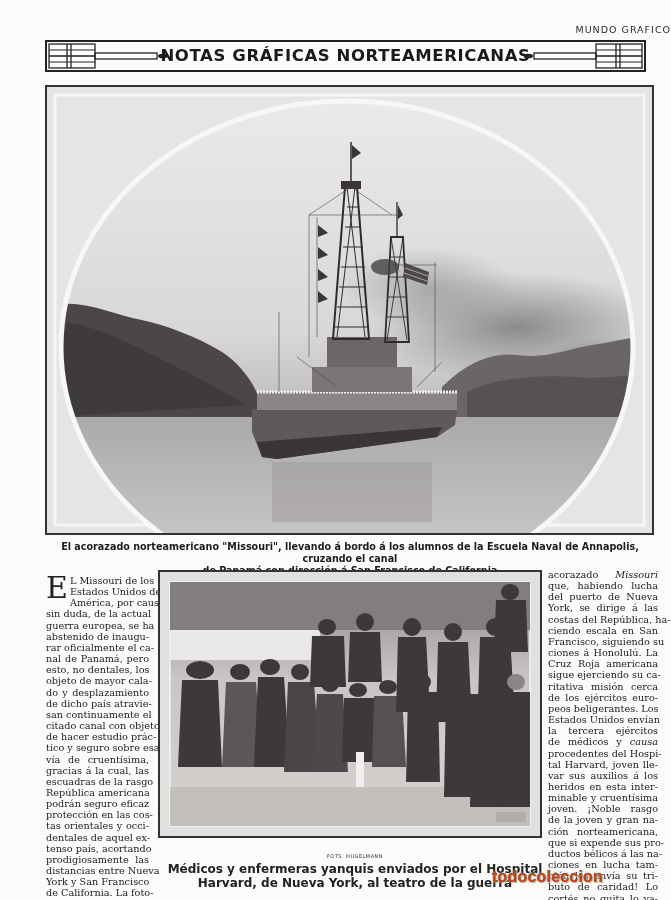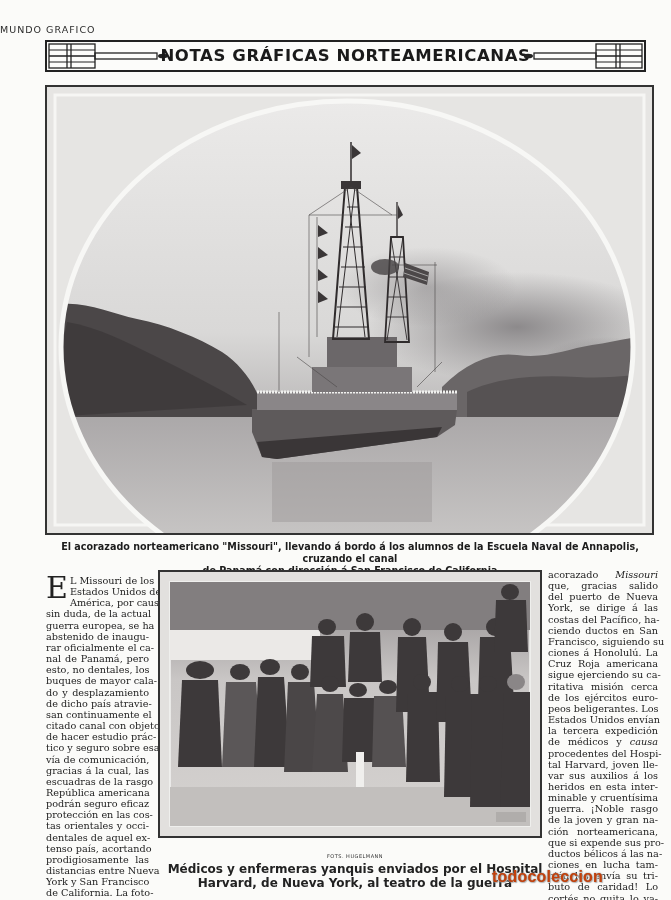--- a/index.html
+++ b/index.html
@@ -3,21 +3,21 @@
 <meta charset="utf-8">
 <style>
   html, body { margin: 0; padding: 0; }
   body {
     width: 671px; height: 900px; position: relative; overflow: hidden;
     background: #fbfbf9;
     font-family: "DejaVu Serif", "Liberation Serif", serif;
     color: #1e1e1e;
   }
   .running-head {
-    position: absolute; top: 24px; left: 0; width: 671px; text-align: left;
+    position: absolute; top: 24px; left: 0; width: 671px; text-align: right;
     font-family: "DejaVu Sans", sans-serif; font-size: 9.5px; letter-spacing: 1px;
     color: #2b2b2b;
   }
   .banner {
     position: absolute; left: 45px; top: 40px; width: 601px; height: 32px;
     border: 2px solid #222; box-sizing: border-box; background: #fcfcfa;
   }
   .banner-title {
     position: absolute; left: 0; right: 0; top: 4px; text-align: center;
     font-family: "DejaVu Sans", sans-serif; font-weight: bold; font-size: 16.5px;
@@ -213,28 +213,28 @@
   <span class="dropcap">E</span>
   <span class="line">L Missouri de los</span>
   <span class="line">Estados Unidos de</span>
   <span class="line">América, por causa,</span>
   <span class="line">sin duda, de la actual</span>
   <span class="line">guerra europea, se ha</span>
   <span class="line">abstenido de inaugu-</span>
   <span class="line">rar oficialmente el ca-</span>
   <span class="line">nal de Panamá, pero</span>
   <span class="line">esto, no dentales, los</span>
-  <span class="line">buques de mayor cala-</span>
+  <span class="line">objeto de mayor cala-</span>
   <span class="line">do y desplazamiento</span>
   <span class="line">de dicho país atravie-</span>
   <span class="line">san continuamente el</span>
   <span class="line">citado canal con objeto</span>
   <span class="line">de hacer estudio prác-</span>
   <span class="line">tico y seguro sobre esa</span>
-  <span class="line">vía de comunicación,</span>
+  <span class="line">vía de cruentísima,</span>
   <span class="line">gracias á la cual, las</span>
   <span class="line">escuadras de la rasgo</span>
   <span class="line">República americana</span>
   <span class="line">podrán seguro eficaz</span>
   <span class="line">protección en las cos-</span>
   <span class="line">tas orientales y occi-</span>
   <span class="line">dentales de aquel ex-</span>
   <span class="line">tenso país, acortando</span>
   <span class="line">prodigiosamente las</span>
   <span class="line">distancias entre Nueva</span>
@@ -295,41 +295,41 @@
       <ellipse cx="356" cy="110" rx="9" ry="8" fill="#8a8687"></ellipse>
         <path d="M344,120 L370,120 L370,235 L340,235 Z"></path>
     </g>
     <rect x="196" y="180" width="8" height="35" fill="#f0efed"></rect>
     <rect x="336" y="240" width="30" height="10" fill="#b0adab"></rect>
   </svg>
 </div>
 
 <div class="col col-right">
   <span class="line"><span>acorazado</span> <em>Missouri</em></span>
-  <span class="line">que, gracias salido</span>
+  <span class="line">que, habiendo lucha</span>
   <span class="line">del puerto de Nueva</span>
   <span class="line">York, se dirige á las</span>
-  <span class="line">costas del Pacífico, ha-</span>
-  <span class="line">ciendo ductos en San</span>
+  <span class="line">costas del República, ha-</span>
+  <span class="line">ciendo escala en San</span>
   <span class="line">Francisco, siguiendo su</span>
   <span class="line">ciones á Honolulú. La</span>
   <span class="line">Cruz Roja americana</span>
   <span class="line">sigue ejerciendo su ca-</span>
   <span class="line">ritativa misión cerca</span>
   <span class="line">de los ejércitos euro-</span>
   <span class="line">peos beligerantes. Los</span>
   <span class="line">Estados Unidos envían</span>
-  <span class="line">la tercera expedición</span>
+  <span class="line">la tercera ejércitos</span>
   <span class="line"><span>de médicos y</span> <em>causa</em></span>
   <span class="line">procedentes del Hospi-</span>
   <span class="line">tal Harvard, joven lle-</span>
   <span class="line">var sus auxilios á los</span>
   <span class="line">heridos en esta inter-</span>
   <span class="line">minable y cruentísima</span>
-  <span class="line">guerra. ¡Noble rasgo</span>
+  <span class="line">joven. ¡Noble rasgo</span>
   <span class="line">de la joven y gran na-</span>
   <span class="line">ción norteamericana,</span>
   <span class="line">que si expende sus pro-</span>
   <span class="line">ductos bélicos á las na-</span>
   <span class="line">ciones en lucha tam-</span>
   <span class="line">bién les envía su tri-</span>
   <span class="line">buto de caridad! Lo</span>
   <span class="line">cortés no quita lo va-</span>
 
 </div>

